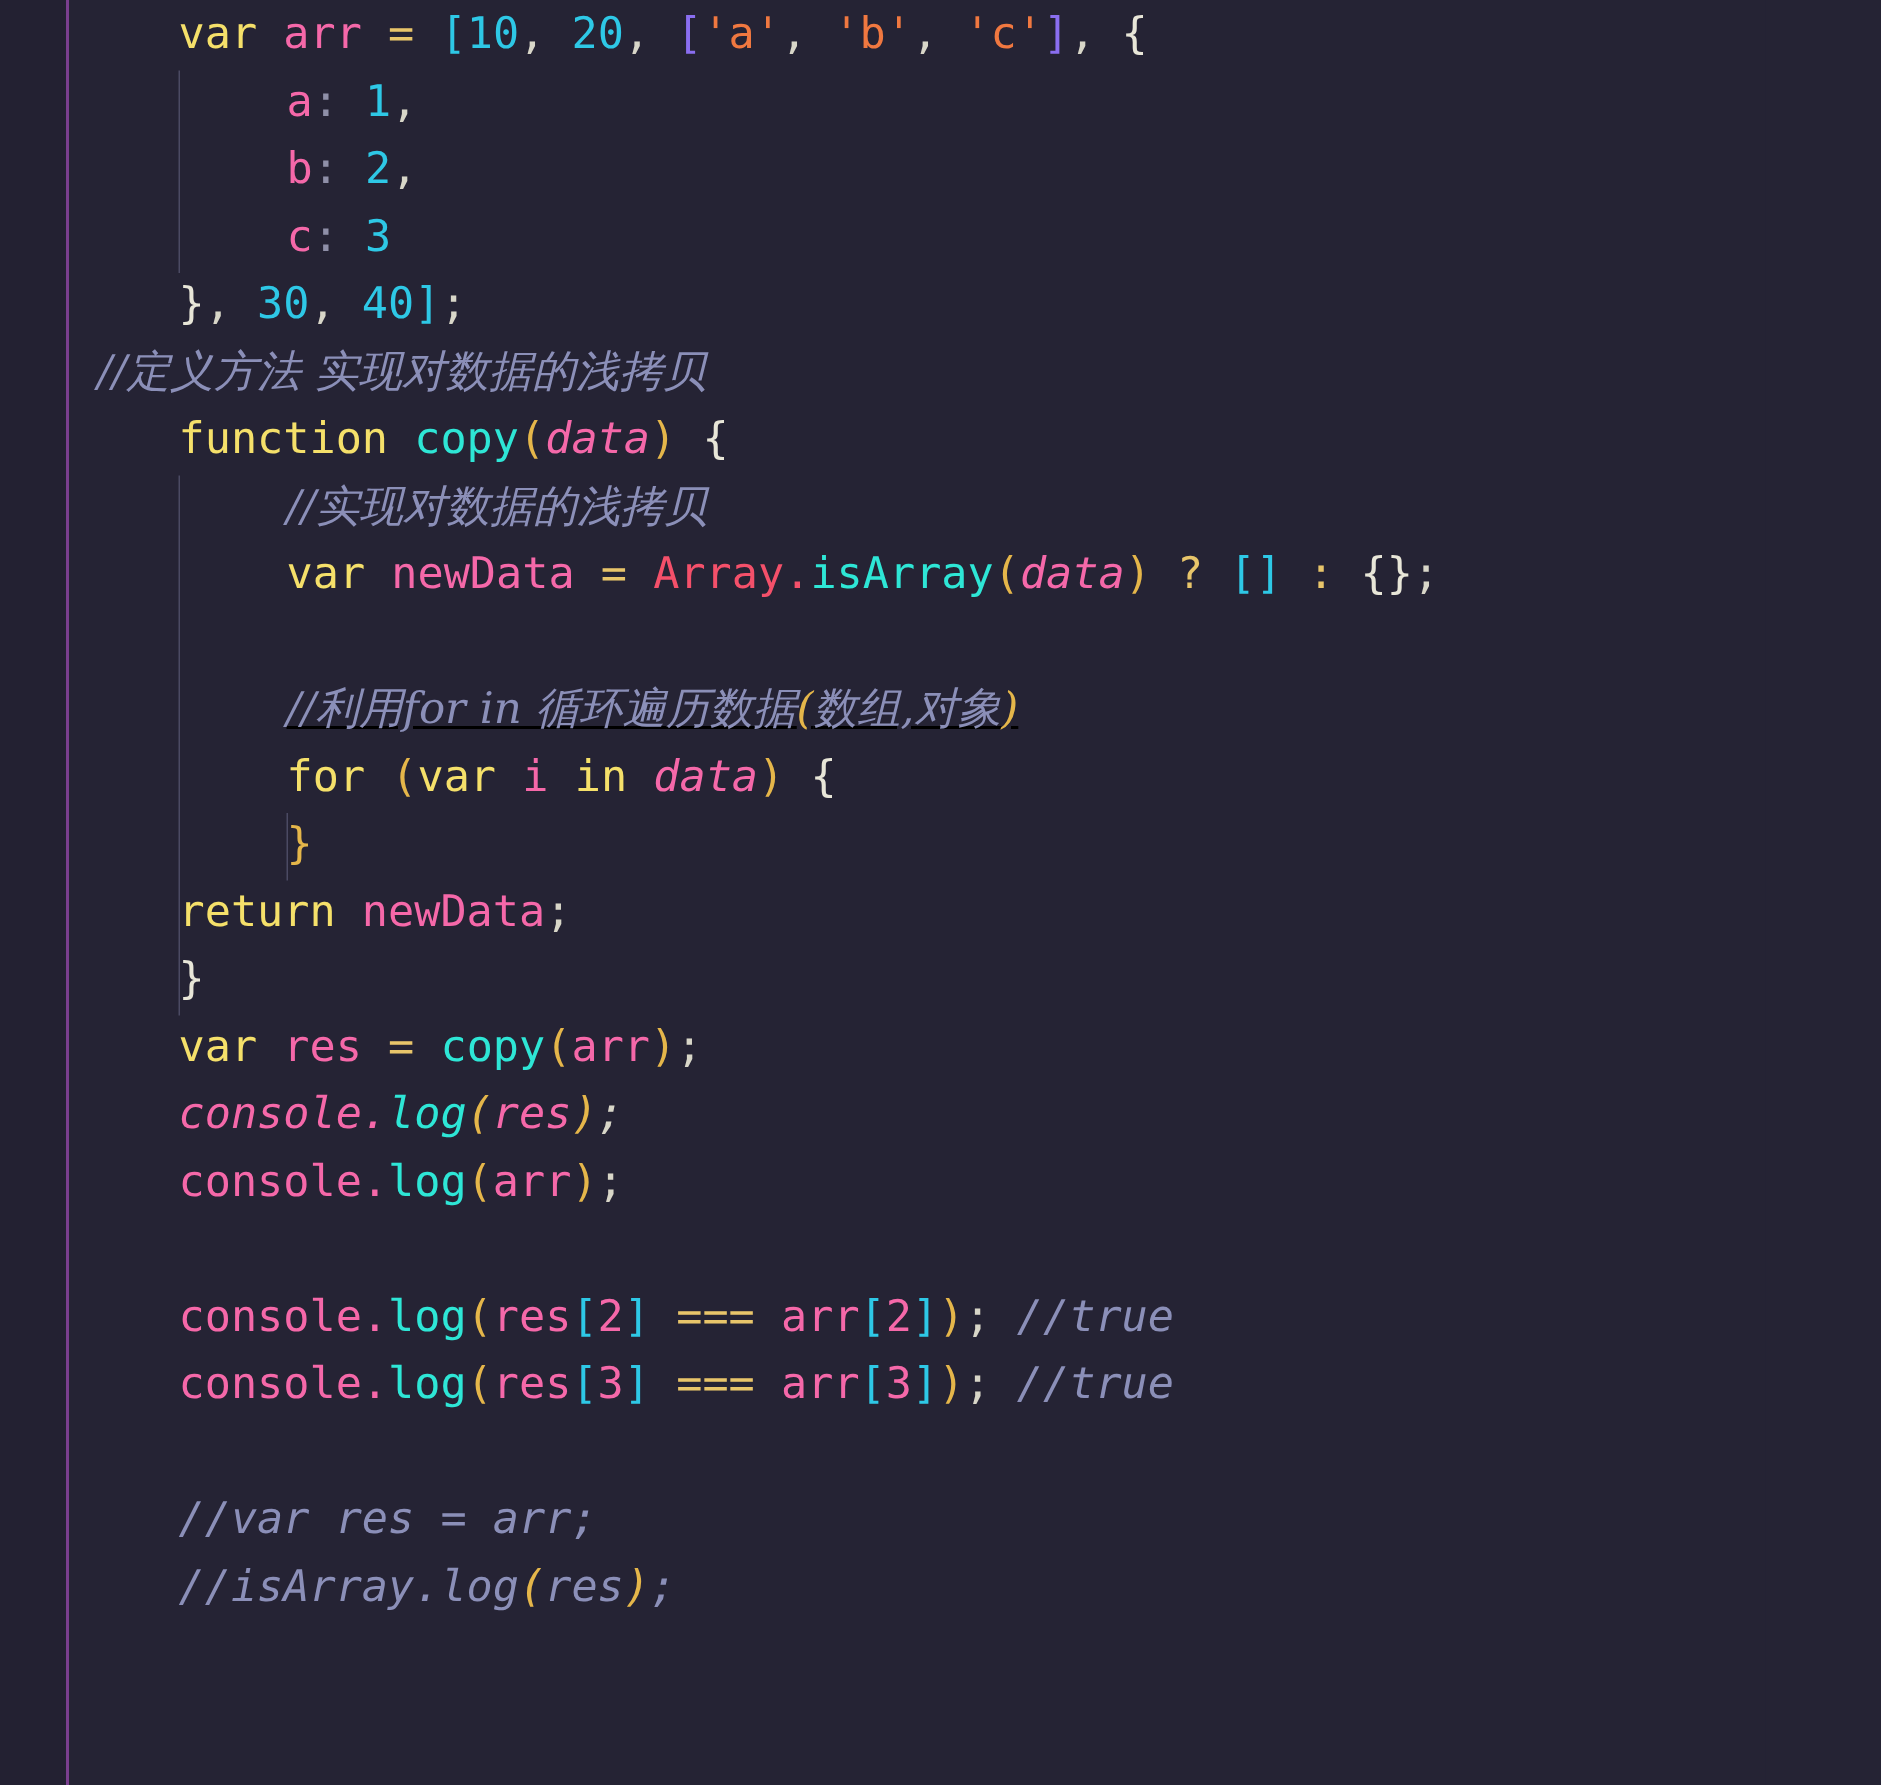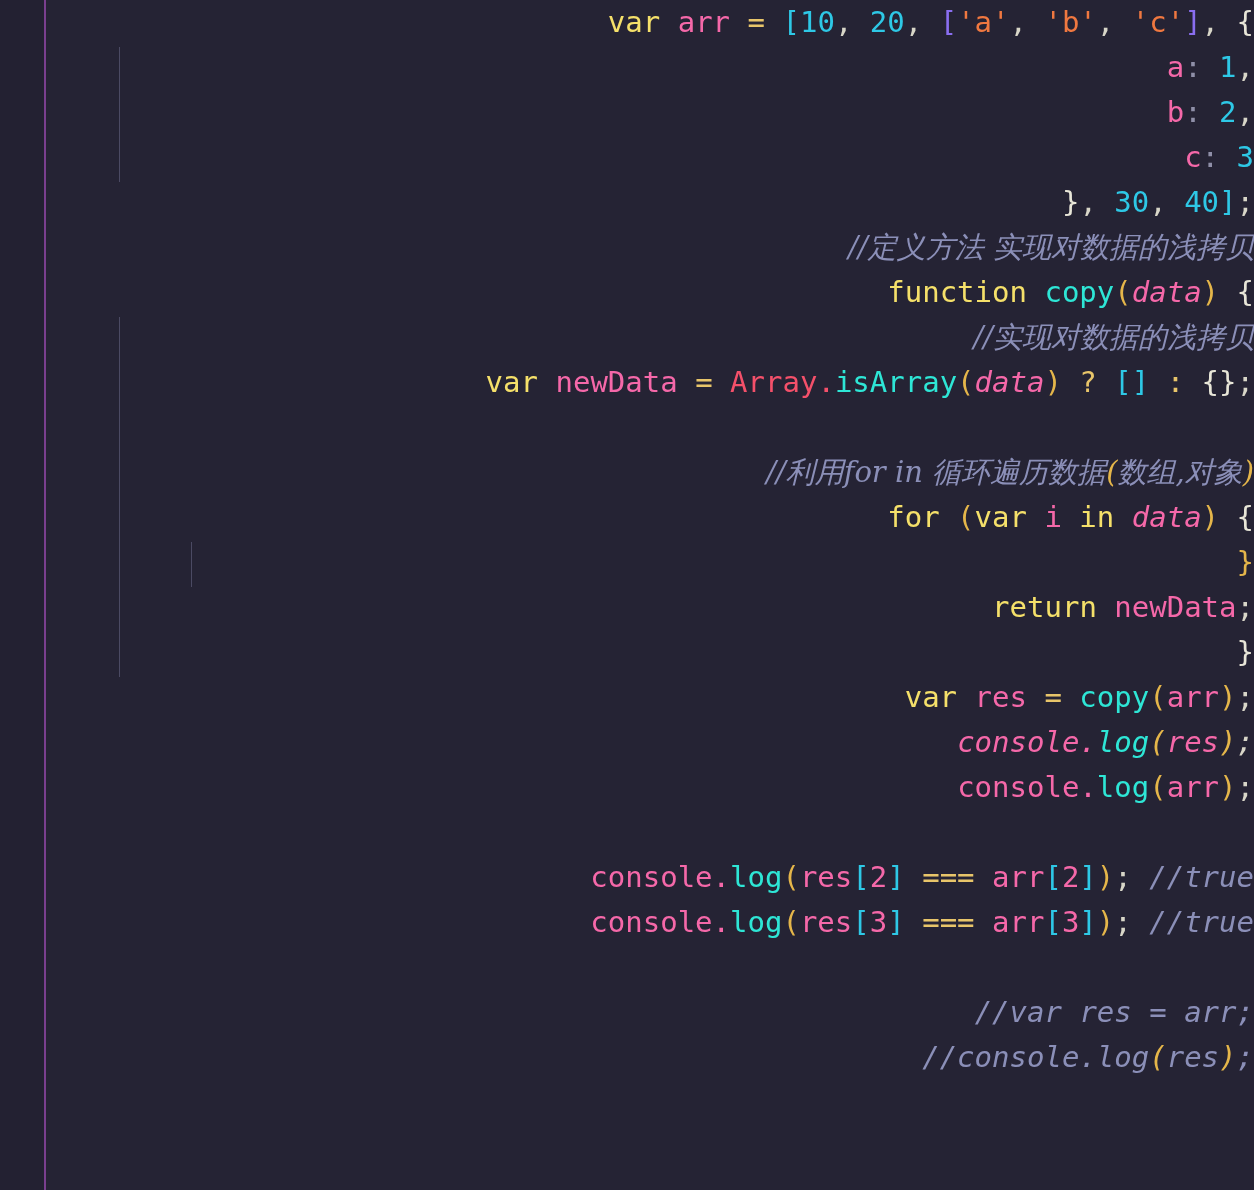--- a/index.html
+++ b/index.html
@@ -12,21 +12,20 @@
     height: 1190px;
     overflow: hidden;
     font-family: "DejaVu Sans Mono", "Liberation Mono", monospace;
   }
 
   #editor {
     position: relative;
     width: 1177px;
     height: 1190px;
     background: #252334;
-    text-align: right;
   }
 
   
   .gutter-strip {
     position: absolute;
     left: 0; top: 0;
     width: 44px;
     height: 1190px;
     background: #232132;
   }
@@ -98,31 +97,31 @@
     <div class="line" style="padding-left:119px;"><span class="kw">var</span><span class="punct"> </span><span class="ident">arr</span><span class="punct"> </span><span class="op">=</span><span class="punct"> </span><span class="b2">[</span><span class="num">10</span><span class="punct">, </span><span class="num">20</span><span class="punct">, </span><span class="b3">[</span><span class="str">'a'</span><span class="punct">, </span><span class="str">'b'</span><span class="punct">, </span><span class="str">'c'</span><span class="b3">]</span><span class="punct">, </span><span class="b0">{</span></div>
 
     <div class="line" style="padding-left:191px;"><span class="ident">a</span><span class="dim">: </span><span class="num">1</span><span class="punct">,</span></div>
 
     <div class="line" style="padding-left:191px;"><span class="ident">b</span><span class="dim">: </span><span class="num">2</span><span class="punct">,</span></div>
 
     <div class="line" style="padding-left:191px;"><span class="ident">c</span><span class="dim">: </span><span class="num">3</span></div>
 
     <div class="line" style="padding-left:119px;"><span class="b0">}</span><span class="punct">, </span><span class="num">30</span><span class="punct">, </span><span class="num">40</span><span class="b2">]</span><span class="punct">;</span></div>
 
-    <div class="line" style="padding-left:119px;"><span class="cmt cmt-cjk">//定义方法 实现对数据的浅拷贝</span></div>
+    <div class="line" style="padding-left:65px;"><span class="cmt cmt-cjk">//定义方法 实现对数据的浅拷贝</span></div>
 
     <div class="line" style="padding-left:119px;"><span class="kw">function</span><span class="punct"> </span><span class="fn">copy</span><span class="b1">(</span><span class="var-it">data</span><span class="b1">)</span><span class="punct"> </span><span class="b0">{</span></div>
 
     <div class="line" style="padding-left:191px;"><span class="cmt cmt-cjk">//实现对数据的浅拷贝</span></div>
 
     <div class="line" style="padding-left:191px;"><span class="kw">var</span><span class="punct"> </span><span class="ident">newData</span><span class="punct"> </span><span class="op">=</span><span class="punct"> </span><span class="cls">Array</span><span class="cls">.</span><span class="fn">isArray</span><span class="b1">(</span><span class="var-it">data</span><span class="b1">)</span><span class="punct"> </span><span class="op">?</span><span class="punct"> </span><span class="b2">[]</span><span class="punct"> </span><span class="op">:</span><span class="punct"> </span><span class="b0">{}</span><span class="punct">;</span></div>
 
     <div class="line"></div>
 
-    <div class="line" style="padding-left:191px;"><span class="cmt cmt-cjk">//利用for in 循环遍历数据</span><span class="b1 cmt-cjk" style="font-style:italic;">(</span><span class="cmt cmt-cjk">数组,对象</span><span class="b1 cmt-cjk" style="font-style:italic;">)</span></div>
+    <div class="line" style="padding-left:191px;text-decoration:underline;"><span class="cmt cmt-cjk">//利用for in 循环遍历数据</span><span class="b1 cmt-cjk" style="font-style:italic;">(</span><span class="cmt cmt-cjk">数组,对象</span><span class="b1 cmt-cjk" style="font-style:italic;">)</span></div>
 
     <div class="line" style="padding-left:191px;"><span class="kw">for</span><span class="punct"> </span><span class="b1">(</span><span class="kw">var</span><span class="punct"> </span><span class="ident">i</span><span class="punct"> </span><span class="kw">in</span><span class="punct"> </span><span class="var-it">data</span><span class="b1">)</span><span class="punct"> </span><span class="b0">{</span></div>
 
 
     <div class="line" style="padding-left:191px;"><span class="b1">}</span></div>
 
     <div class="line" style=""><span class="kw">return</span><span class="punct"> </span><span class="ident">newData</span><span class="punct">;</span></div>
 
     <div class="line" style="padding-left:119px;"><span class="b0">}</span></div>
 
@@ -135,16 +134,16 @@
     <div class="line"></div>
 
     <div class="line" style="padding-left:119px;"><span class="ident">console</span><span class="ident">.</span><span class="fn">log</span><span class="b1">(</span><span class="ident">res</span><span class="b2">[</span><span class="ident">2</span><span class="b2">]</span><span class="punct"> </span><span class="op">===</span><span class="punct"> </span><span class="ident">arr</span><span class="b2">[</span><span class="ident">2</span><span class="b2">]</span><span class="b1">)</span><span class="punct">;</span><span class="punct"> </span><span class="cmt">//true</span></div>
 
     <div class="line" style="padding-left:119px;"><span class="ident">console</span><span class="ident">.</span><span class="fn">log</span><span class="b1">(</span><span class="ident">res</span><span class="b2">[</span><span class="ident">3</span><span class="b2">]</span><span class="punct"> </span><span class="op">===</span><span class="punct"> </span><span class="ident">arr</span><span class="b2">[</span><span class="ident">3</span><span class="b2">]</span><span class="b1">)</span><span class="punct">;</span><span class="punct"> </span><span class="cmt">//true</span></div>
 
     <div class="line"></div>
 
     <div class="line" style="padding-left:119px;"><span class="cmt">//var res = arr;</span></div>
 
-    <div class="line" style="padding-left:119px;"><span class="cmt">//console.</span><span class="cmt">log</span><span class="b1" style="font-style:italic;">(</span><span class="cmt">res</span><span class="b1" style="font-style:italic;">)</span><span class="cmt">;</span></div>
+    <div class="line" style="padding-left:119px;"><span class="cmt">//isArray.</span><span class="cmt">log</span><span class="b1" style="font-style:italic;">(</span><span class="cmt">res</span><span class="b1" style="font-style:italic;">)</span><span class="cmt">;</span></div>
 
   </div>
 </div>
 
 </body></html>

